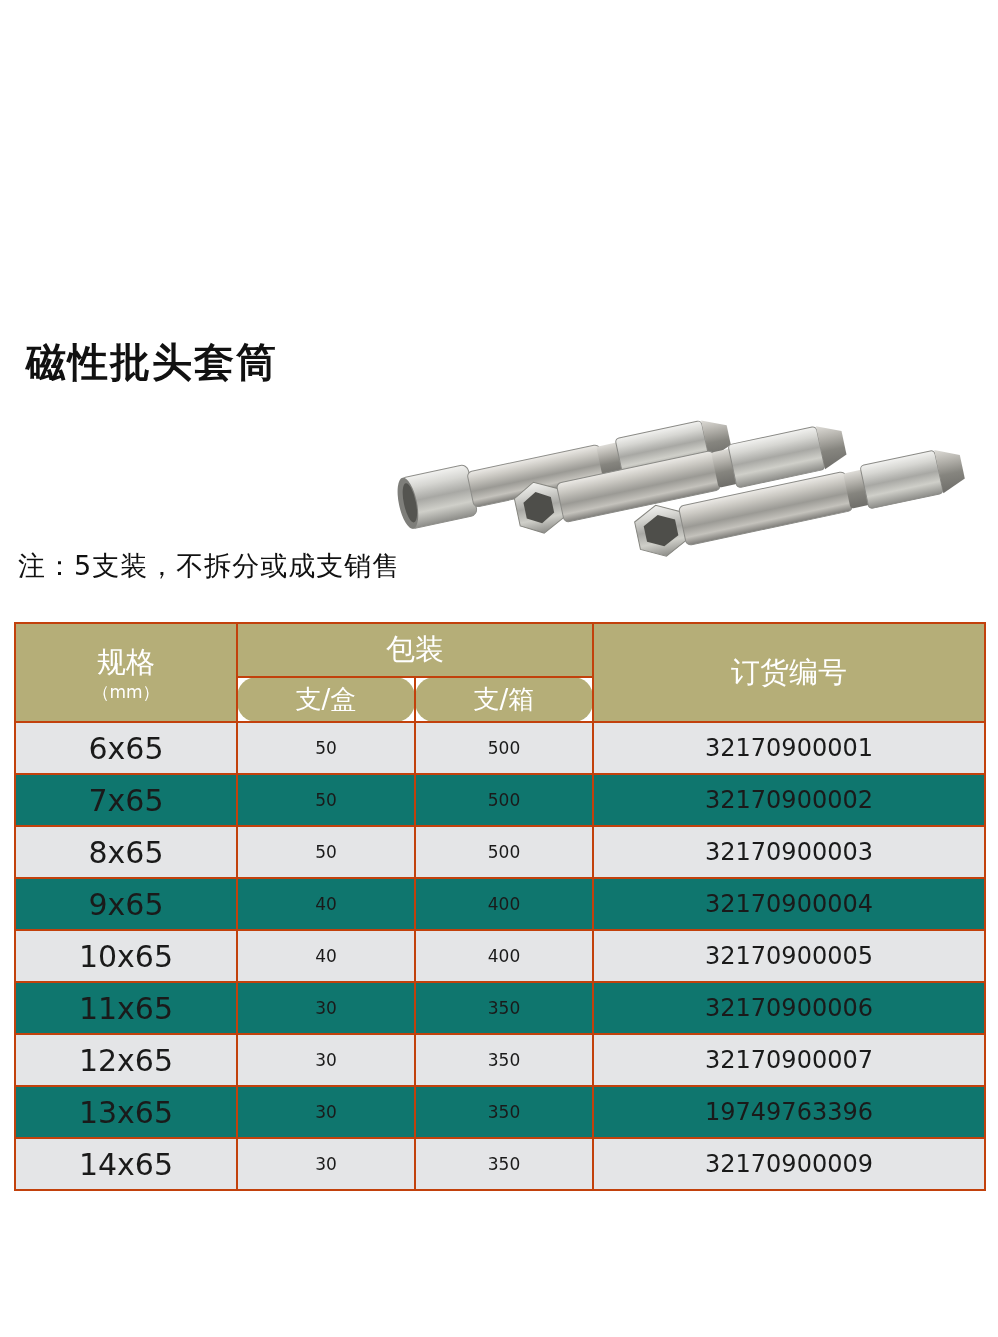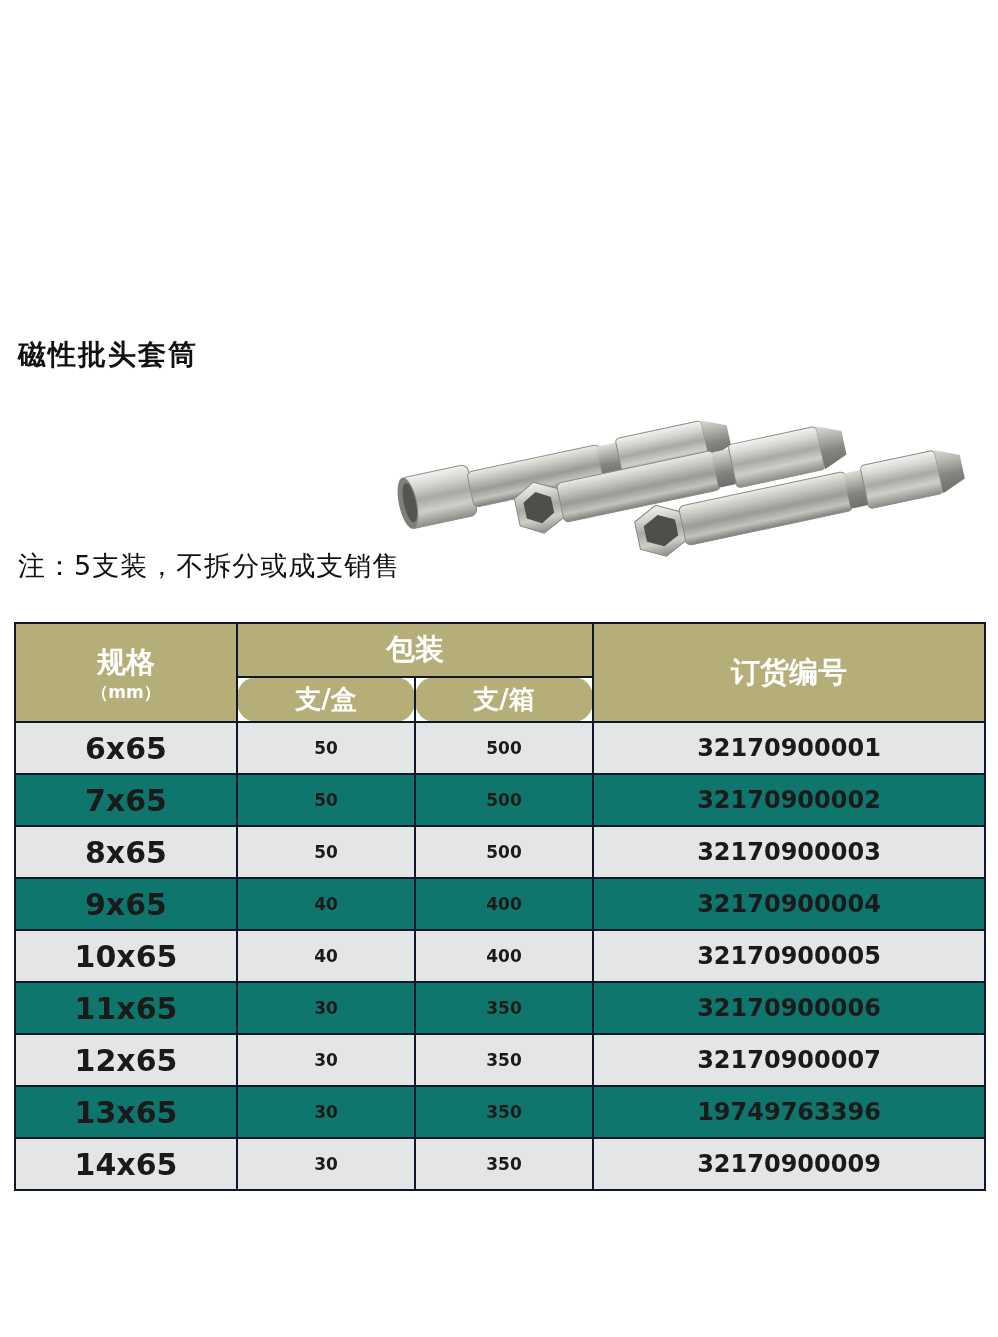--- a/index.html
+++ b/index.html
@@ -18,23 +18,23 @@
 
   .page {
     position: relative;
     width: 998px;
     height: 1337px;
   }
 
   
   .title {
     position: absolute;
-    left: 18px;
+    left: 26px;
     top: 340px;
-    font-size: 28px;
+    font-size: 40px;
     font-weight: bold;
     letter-spacing: 2px;
     color: #111;
     line-height: 1.1;
   }
 
   
   .photo {
     position: absolute;
     left: 380px;
@@ -58,24 +58,24 @@
     left: 14px;
     top: 622px;
     width: 970px;
   }
   table.spec {
     border-collapse: collapse;
     width: 970px;
     table-layout: fixed;
   }
   table.spec th, table.spec td {
-    border: 2px solid #0f172a;
+    border: 2px solid #c2410c;
     text-align: center;
     vertical-align: middle;
-    font-weight: bold;
+    font-weight: normal;
   }
   .head-cell {
     background: #b5ae78;
     color: #ffffff;
     font-size: 29px;
     padding: 6px 0;
   }
   .head-cell .sub {
     display: block;
     font-size: 17px;

